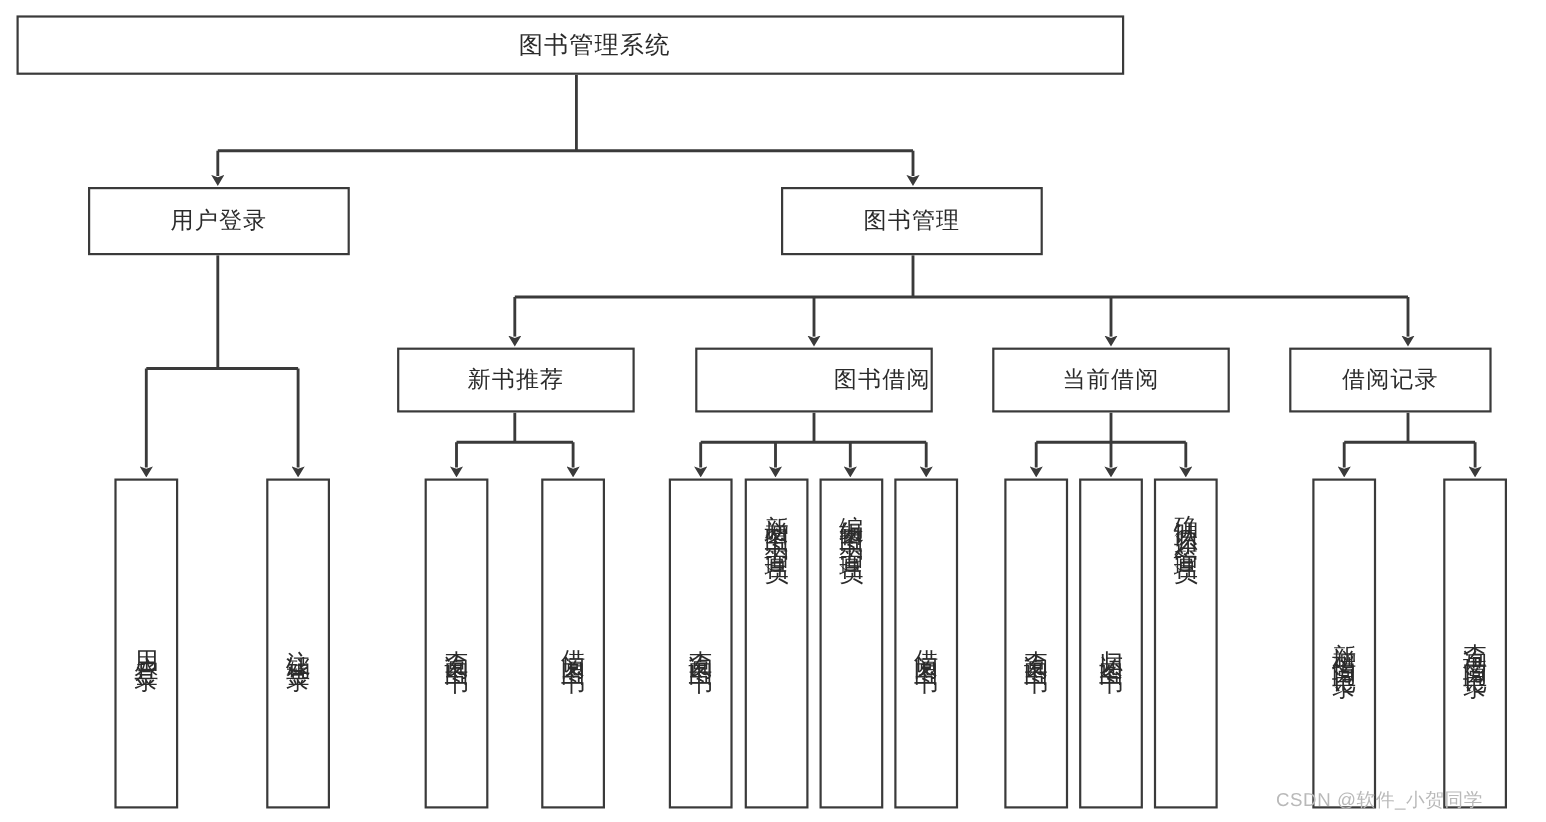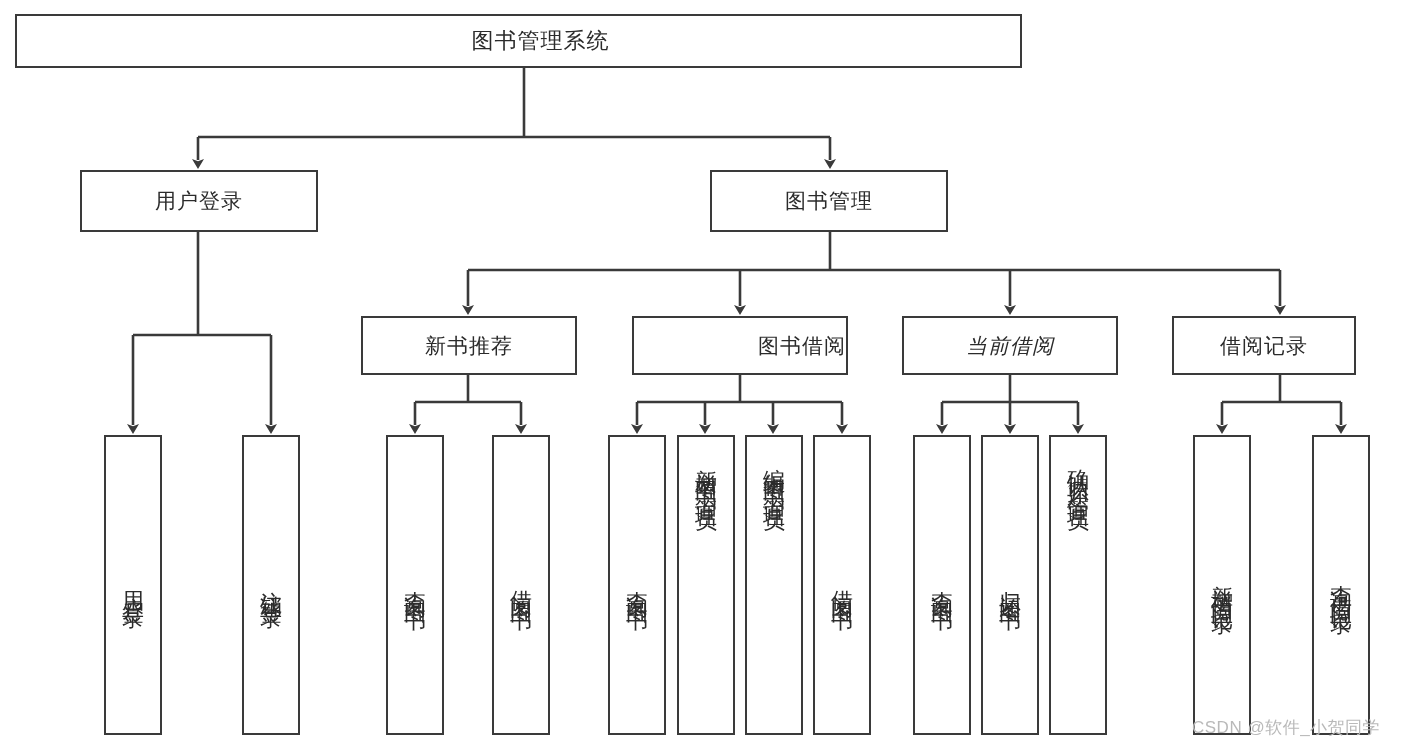--- a/index.html
+++ b/index.html
@@ -90,21 +90,21 @@
   <div class="node h" style="left:361px;top:316px;width:216px;height:59px;">
     <span class="lbl">新书推荐</span>
   </div>
 
   <div class="node h" style="left:710px;top:170px;width:238px;height:62px;">
     <span class="lbl">图书管理</span>
   </div>
   <div class="node h" style="left:632px;top:316px;width:216px;height:59px;justify-content:flex-end;">
     <span class="lbl">图书借阅</span>
   </div>
-  <div class="node h" style="left:902px;top:316px;width:216px;height:59px;font-style:italic;">
+  <div class="node h" style="left:902px;top:316px;width:216px;height:59px;">
     <span class="lbl">当前借阅</span>
   </div>
   <div class="node h" style="left:1172px;top:316px;width:184px;height:59px;">
     <span class="lbl">借阅记录</span>
   </div>
 
   <div class="node v center" style="left:104px;top:435px;width:58px;height:300px;">
     <span class="lbl">用户登录</span>
   </div>
   <div class="node v center" style="left:242px;top:435px;width:58px;height:300px;">
@@ -141,15 +141,15 @@
     <span class="lbl">确认归还（管理员）</span>
   </div>
 
   <div class="node v center" style="left:1193px;top:435px;width:58px;height:300px;">
     <span class="lbl">新增借阅记录</span>
   </div>
   <div class="node v center" style="left:1312px;top:435px;width:58px;height:300px;">
     <span class="lbl">查询借阅记录</span>
   </div>
 
-  <div class="watermark" style="left:1192px;top:716px;">CSDN @软件_小贺同学</div>
+  <div class="watermark" style="left:1160px;top:716px;">CSDN @软件_小贺同学</div>
 
 </div>
 
 </body></html>

